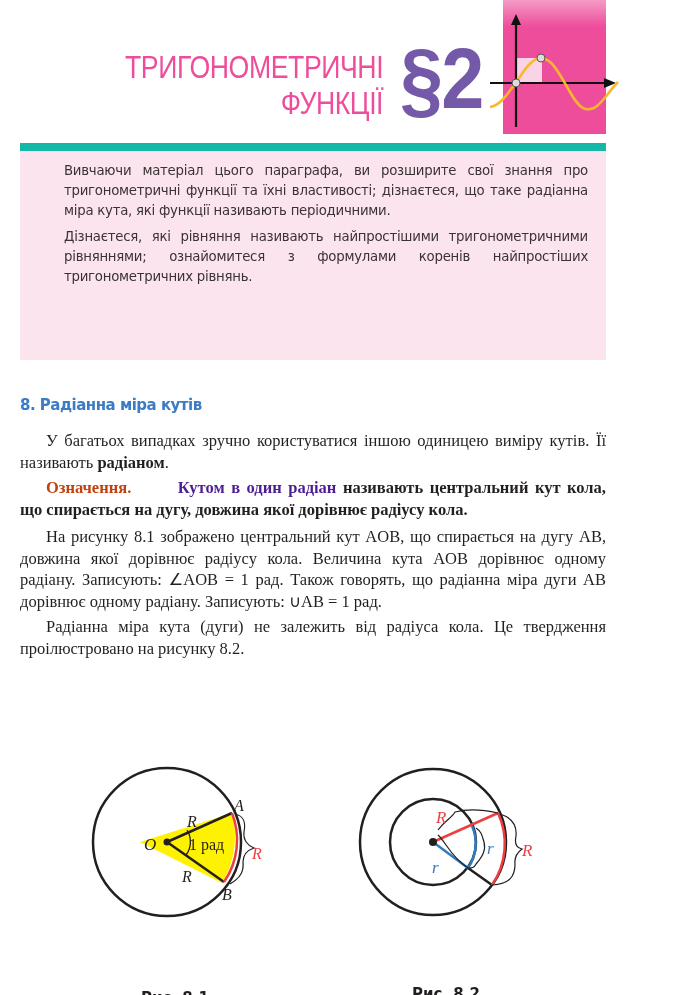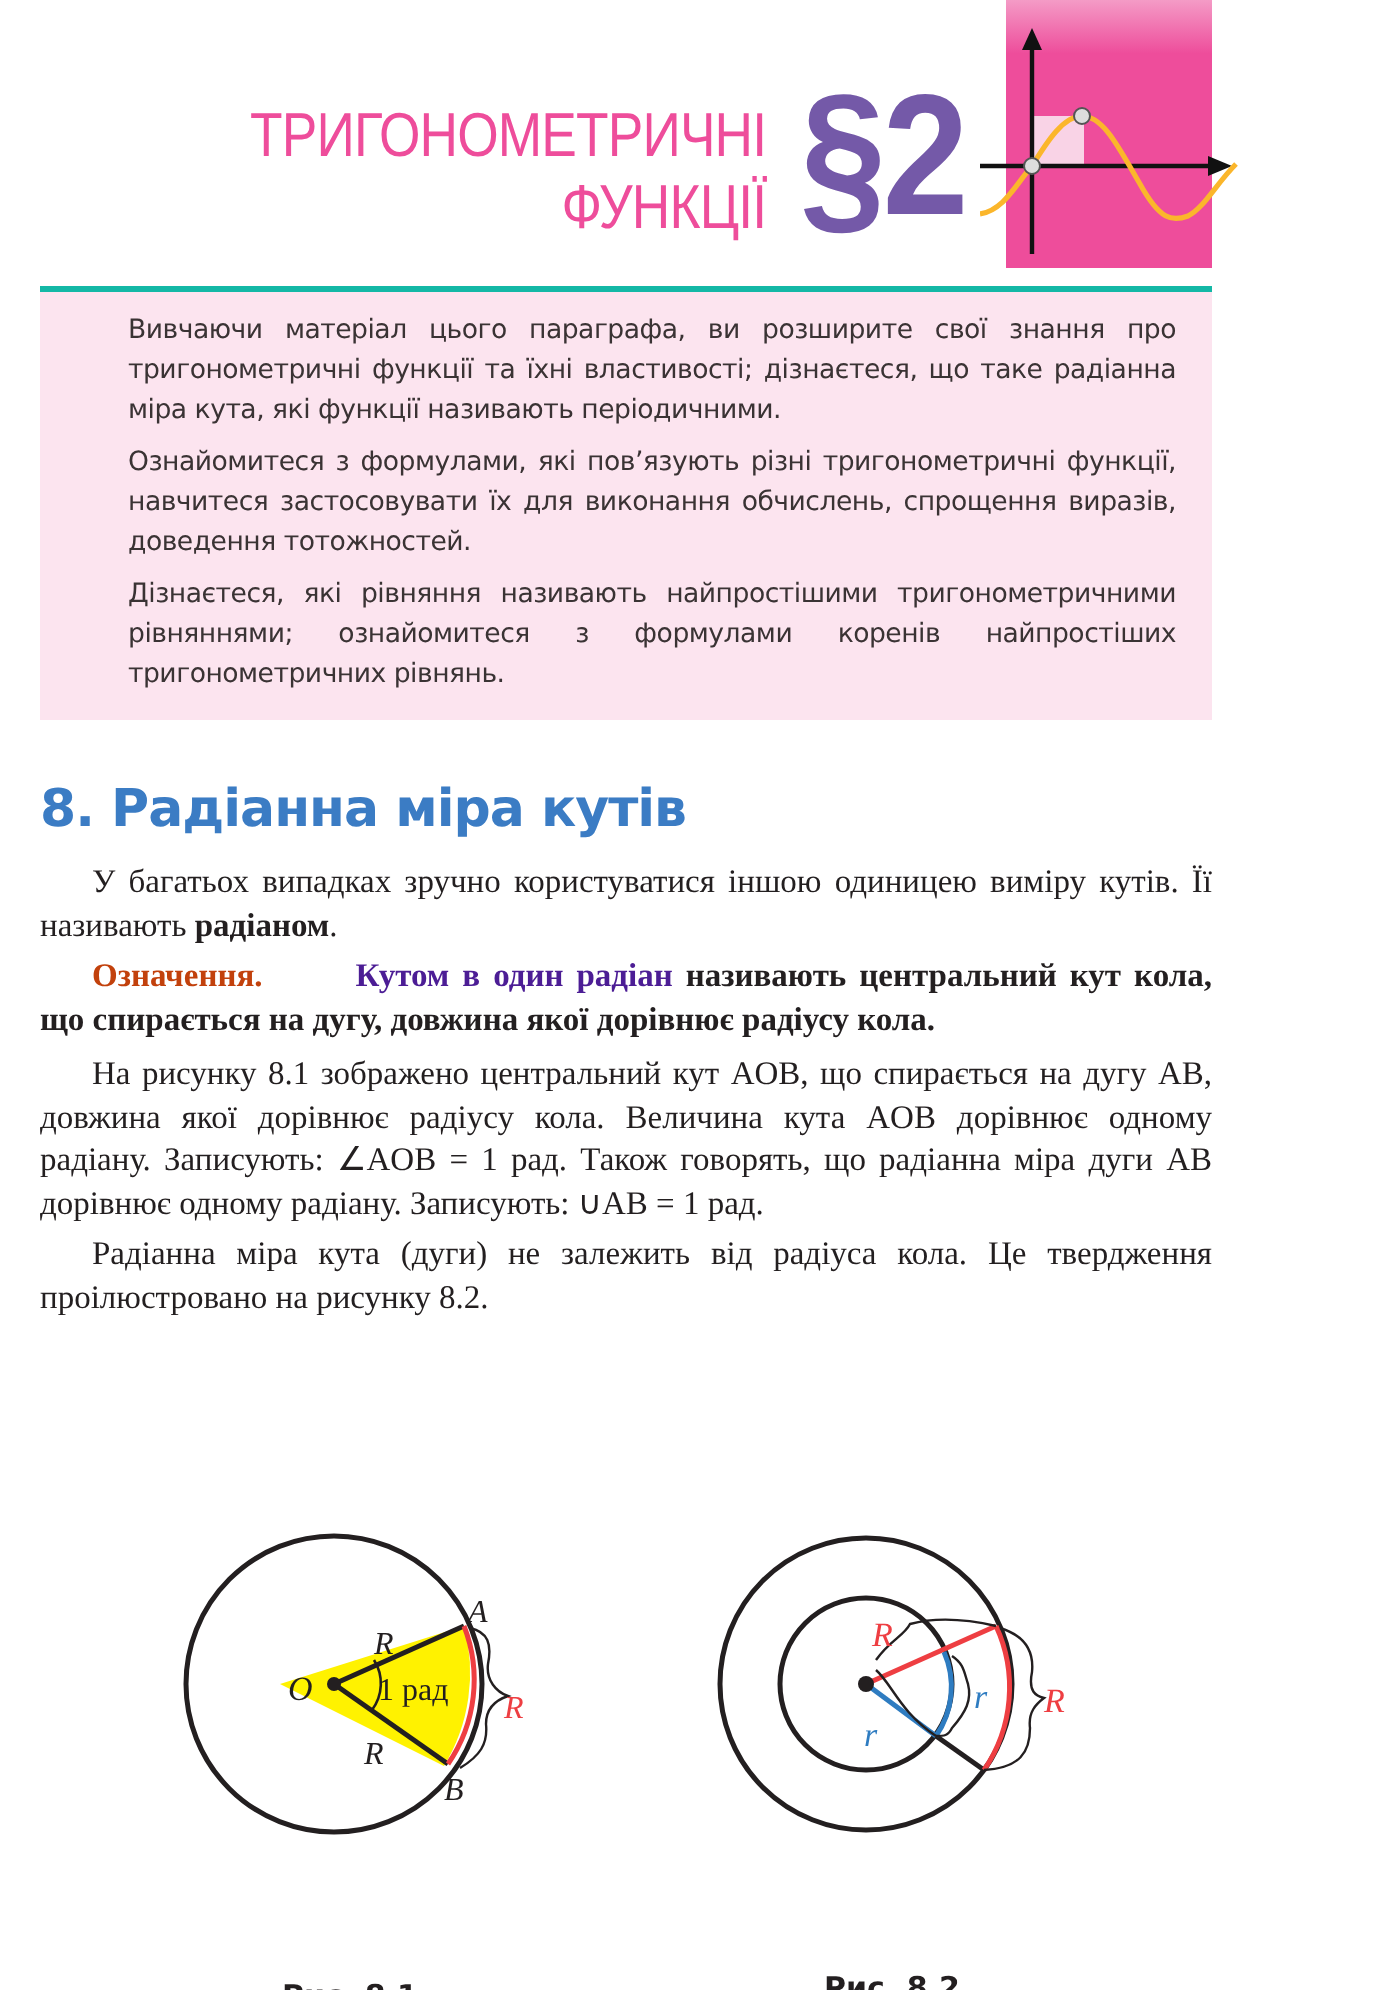--- a/index.html
+++ b/index.html
@@ -2,24 +2,24 @@
 <html><head>
 <meta charset="utf-8">
 <style>
   html, body { margin: 0; padding: 0; background: #ffffff; }
   body { width: 695px; height: 995px; position: relative; overflow: hidden; font-family: "Liberation Serif", serif; color: #231f20; }
 
   .header-title { position: absolute; right: 312px; top: 50px; text-align: right; font-family: "Liberation Sans", sans-serif; color: #ee4d9b; font-size: 31px; line-height: 36px; letter-spacing: -0.5px; font-weight: normal; transform: scaleX(0.86); transform-origin: right center; }
   .paragraph-mark { position: absolute; left: 400px; top: 28px; font-family: "Liberation Sans", sans-serif; color: #7459a8; font-size: 86px; line-height: 100px; font-weight: bold; letter-spacing: -2px; transform: scaleX(0.9); transform-origin: left center; }
   .header-graphic { position: absolute; left: 490px; top: 0; width: 150px; height: 136px; }
 
-  .intro-box { position: absolute; left: 20px; top: 143px; width: 586px; height: 217px; background: #fce4ef; border-top: 3px solid #14b8a6; box-sizing: border-box; padding: 10px 18px 0 44px; font-family: "DejaVu Sans", sans-serif; font-size: 13.3px; line-height: 20px; color: #3a3334; }
+  .intro-box { position: absolute; left: 20px; top: 143px; width: 586px; height: 217px; background: #fce4ef; border-top: 8px solid #14b8a6; box-sizing: border-box; padding: 10px 18px 0 44px; font-family: "DejaVu Sans", sans-serif; font-size: 13.3px; line-height: 20px; color: #3a3334; }
   .intro-box p { margin: 0 0 6px 0; text-align: justify; letter-spacing: -0.25px; }
 
-  .section-heading { position: absolute; left: 20px; top: 390px; font-family: "DejaVu Sans", sans-serif; font-weight: bold; color: #3b7cc4; font-size: 26px; line-height: 30px; letter-spacing: -0.5px; }
+  .section-heading { position: absolute; left: 20px; top: 390px; font-family: "DejaVu Sans", sans-serif; font-weight: bold; color: #3b7cc4; font-size: 15px; line-height: 30px; letter-spacing: -0.5px; }
 
   .body-text { position: absolute; left: 20px; top: 430px; width: 586px; font-size: 16.5px; line-height: 21.5px; }
   .body-text p { margin: 0 0 4px 0; text-indent: 26px; text-align: justify; }
   .body-text .defn { font-weight: bold; margin-bottom: 6px; }
   .defn-label { color: #c2410c; }
   .defn-term { color: #4c1d95; margin-left: 40px; }
   .it { }
 
   .figure { position: absolute; top: 760px; width: 220px; height: 200px; }
   .fig1 { left: 90px; }
@@ -52,21 +52,20 @@
   <polygon points="26,14 21,25 31,25" fill="#111"></polygon>
   <line x1="0" y1="83" x2="118" y2="83" stroke="#111" stroke-width="2.2"></line>
   <polygon points="126,83 114,78 114,88" fill="#111"></polygon>
   <path d="M0,107 C12,105 18,92 26,83 C34,70 42,58 51,58 C62,58 70,75 80,92 C90,110 96,111 104,108 C112,104 118,92 128,82" fill="none" stroke="#fbb62b" stroke-width="2.6"></path>
   <circle cx="26" cy="83" r="4" fill="#ddd" stroke="#555" stroke-width="1"></circle>
   <circle cx="51" cy="58" r="4" fill="#ddd" stroke="#555" stroke-width="1"></circle>
 </svg>
 
 <div class="intro-box">
   <p>Вивчаючи матеріал цього параграфа, ви розширите свої знання про тригонометричні функції та їхні властивості; дізнаєтеся, що таке радіанна міра кута, які функції називають періодичними.</p>
-  <p>Ознайомитеся з формулами, які пов’язують різні тригонометричні функції, навчитеся застосовувати їх для виконання обчислень, спрощення виразів, доведення тотожностей.</p>
   <p>Дізнаєтеся, які рівняння називають найпростішими тригонометричними рівняннями; ознайомитеся з формулами коренів найпростіших тригонометричних рівнянь.</p>
 </div>
 
 <div class="section-heading">8. Радіанна міра кутів</div>
 
 <div class="body-text">
   <p><span>У багатьох випадках зручно користуватися іншою одиницею виміру кутів. Її називають </span><b>радіаном</b><span>.</span></p>
   <p class="defn"><span class="defn-label">Означення.</span> <span class="defn-term">Кутом в один радіан</span><span> називають центральний кут кола, що спирається на дугу, довжина якої дорівнює радіусу кола.</span></p>
   <p><span>На рисунку 8.1 зображено центральний кут </span><span class="it">AOB</span><span>, що спирається на дугу </span><span class="it">AB</span><span>, довжина якої дорівнює радіусу кола. Величина кута </span><span class="it">AOB</span><span> дорівнює одному радіану. Записують: ∠</span><span class="it">AOB</span><span> = 1 рад. Також говорять, що радіанна міра дуги </span><span class="it">AB</span><span> дорівнює одному радіану. Записують: ∪</span><span class="it">AB</span><span> = 1 рад.</span></p>
   <p>Радіанна міра кута (дуги) не залежить від радіуса кола. Це твердження проілюстровано на рисунку 8.2.</p>

